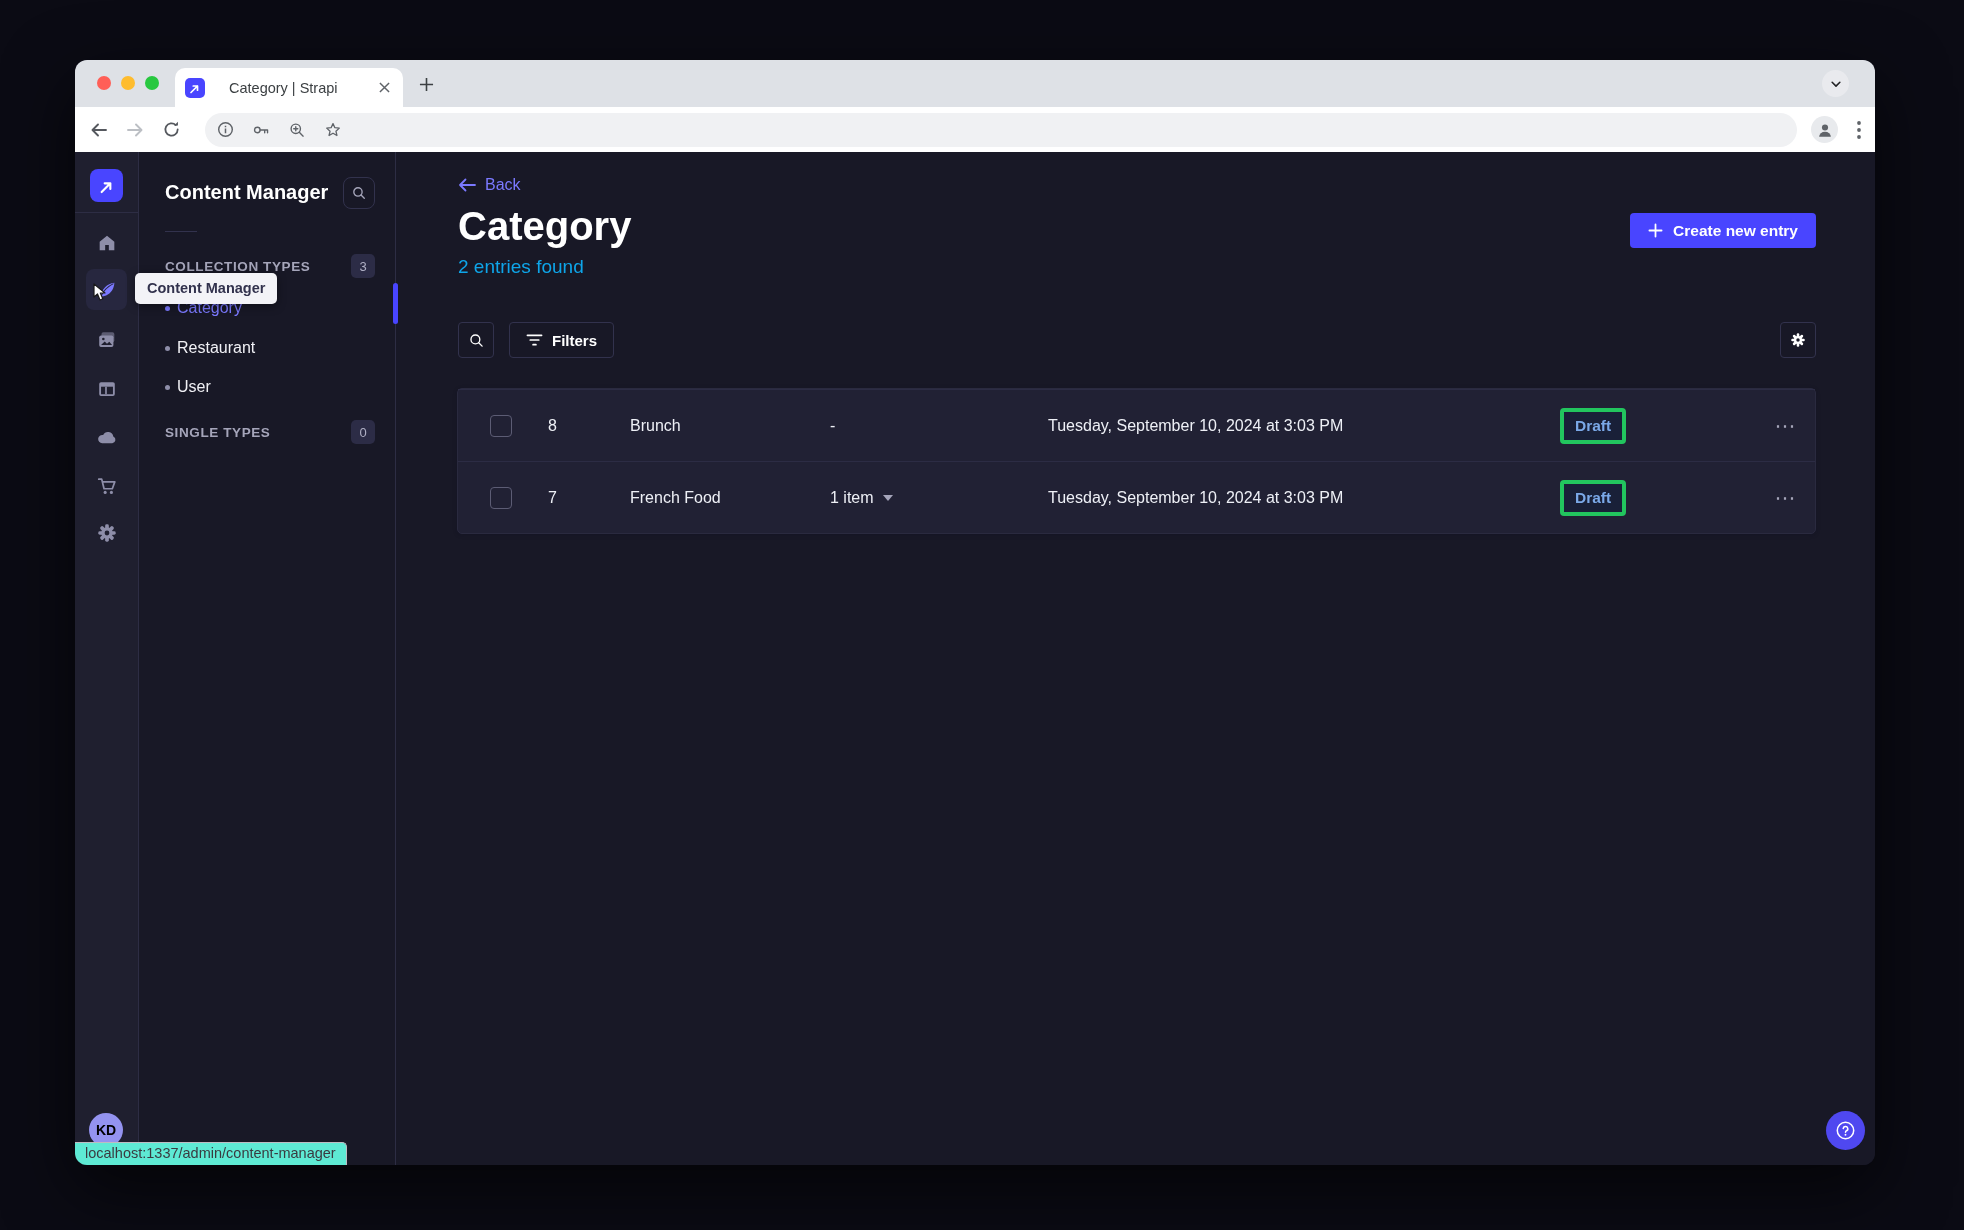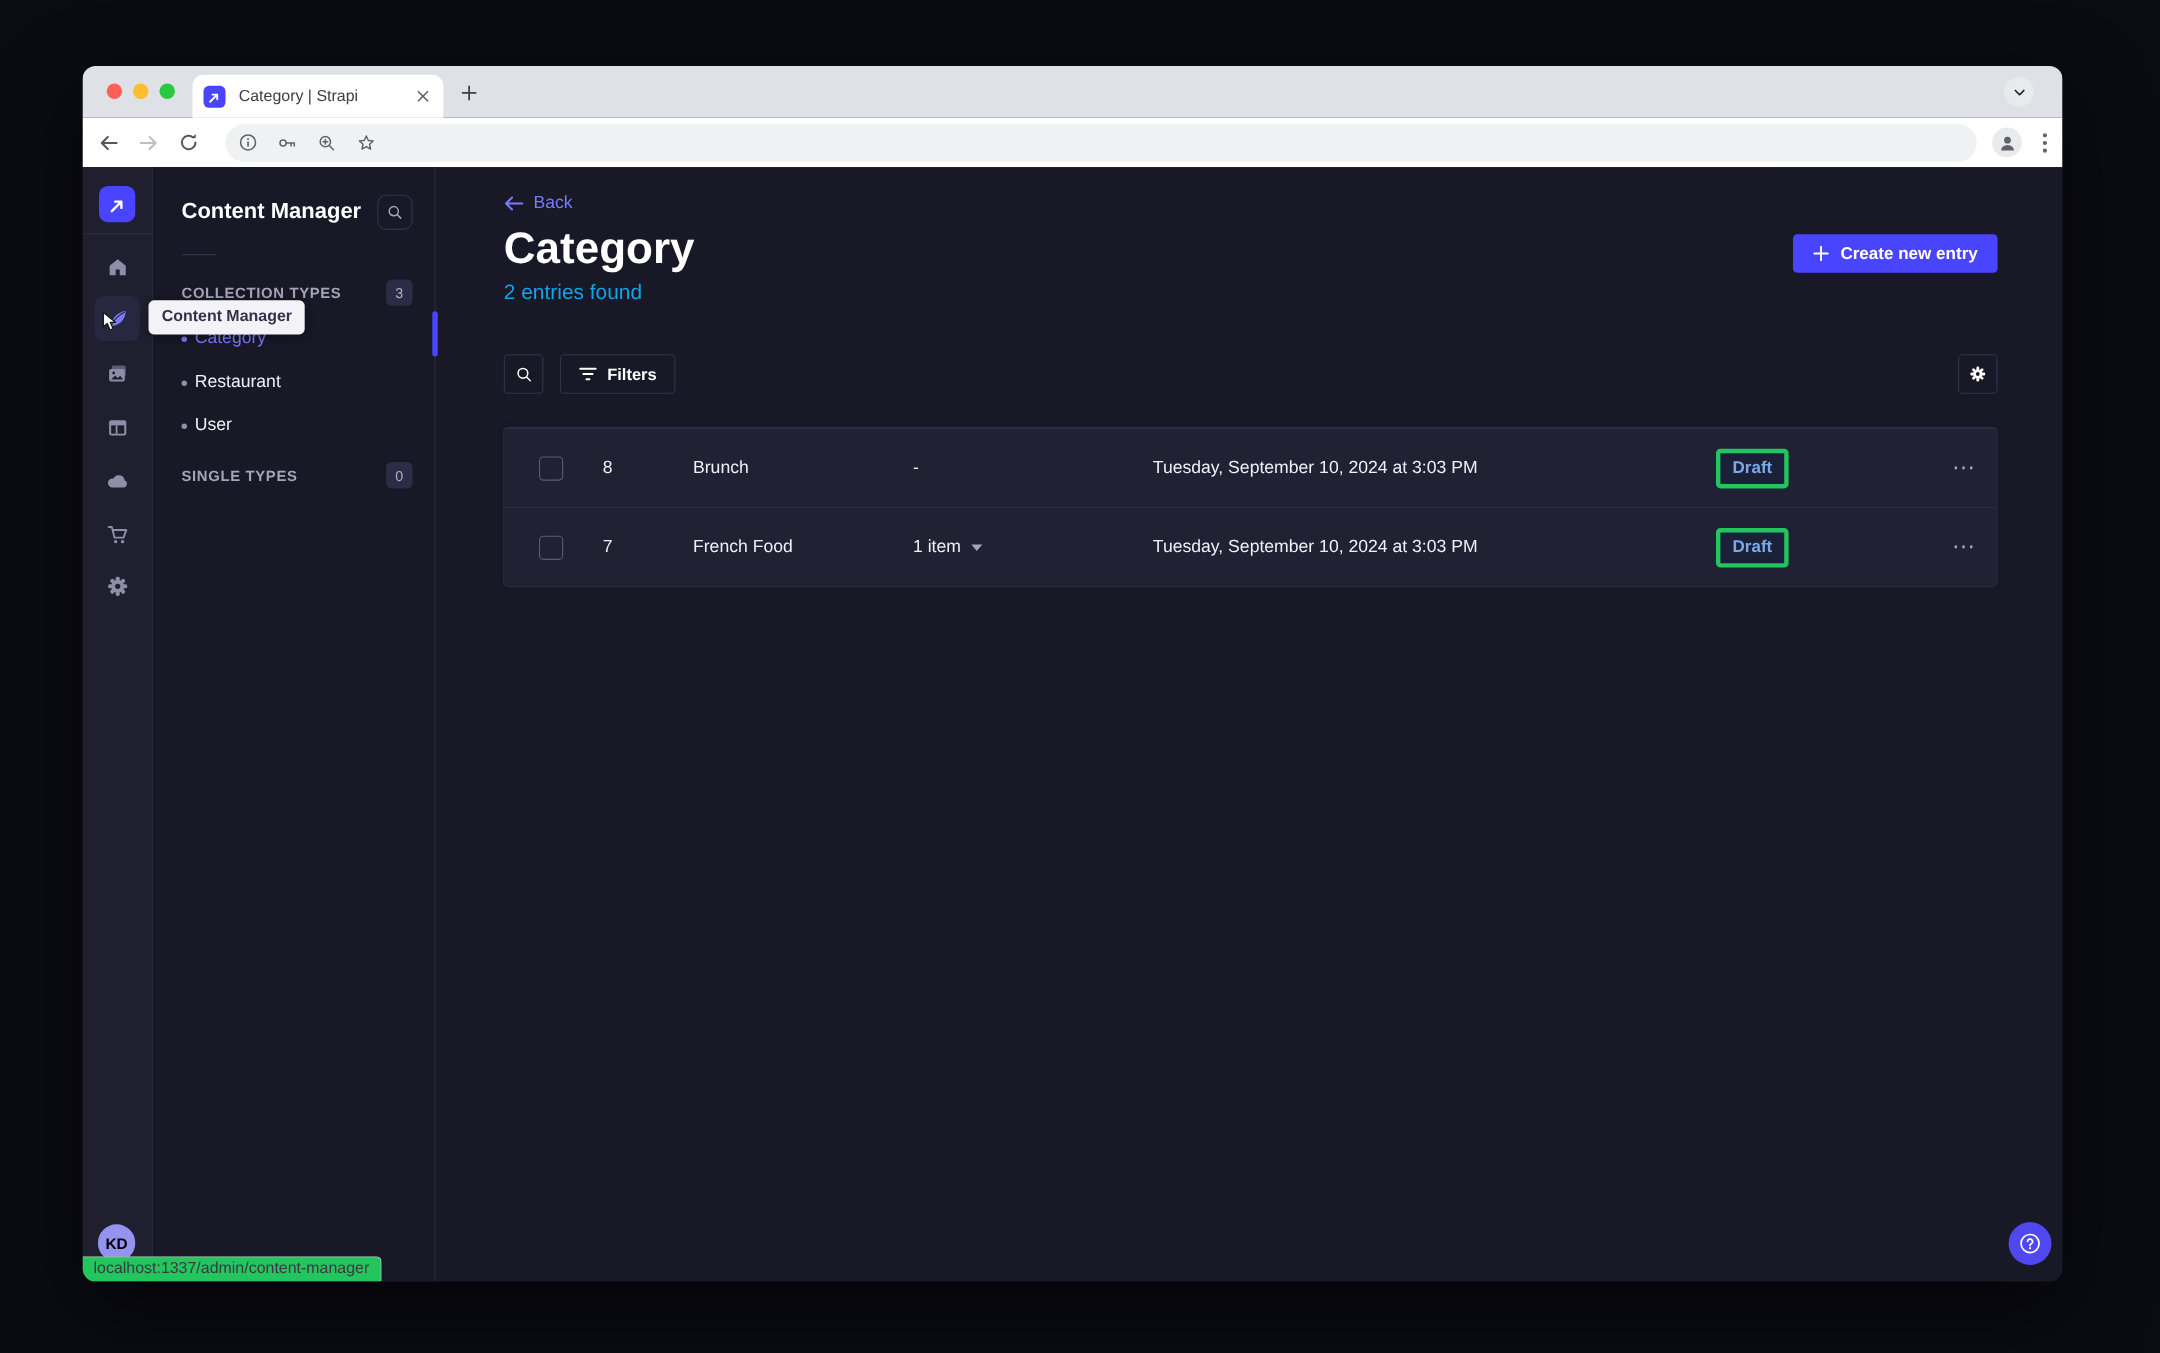--- a/index.html
+++ b/index.html
@@ -9,21 +9,21 @@
             background:#181826; box-shadow:0 24px 70px rgba(0,0,0,.65); overflow:hidden; }
 
   
   .tabstrip { position:relative; height:47px; background:#dee1e6; }
   .traffic { position:absolute; left:22px; top:16px; display:flex; gap:10px; }
   .traffic span { width:14px; height:14px; border-radius:50%; }
   .tl-red { background:#ff5f57; } .tl-yellow { background:#febc2e; } .tl-green { background:#28c840; }
   .tab { position:absolute; left:100px; top:8px; width:228px; height:39px; background:#fff;
          border-radius:10px 10px 0 0; display:flex; align-items:center; padding:0 10px; }
   .favicon { width:20px; height:20px; border-radius:5px; background:#4945ff; display:flex; align-items:center; justify-content:center; flex:none; }
-  .tab-title { flex:1; margin-left:12px; font-size:14.5px; color:#3c4043; white-space:nowrap; overflow:hidden; }
+  .tab-title { flex:1; margin-left:24px; font-size:14.5px; color:#3c4043; white-space:nowrap; overflow:hidden; }
   .tab-close { width:18px; height:18px; display:flex; align-items:center; justify-content:center; color:#5f6368; }
   .newtab-btn { position:absolute; left:340px; top:13px; width:22px; height:22px; display:flex; align-items:center; justify-content:center; color:#3c4043; }
   .tabsearch-btn { position:absolute; right:26px; top:10px; width:27px; height:27px; border-radius:50%; background:#e9eaee; display:flex; align-items:center; justify-content:center; }
 
   .toolbar { height:45px; background:#fff; display:flex; align-items:center; padding:0 7px 0 14px; }
   .nav-ic { width:20px; height:20px; flex:none; display:flex; align-items:center; justify-content:center; }
   .nav-ic + .nav-ic { margin-left:16px; }
   .urlbar { margin-left:24px; flex:1; height:34px; border-radius:17px; background:#f0f1f3; display:flex; align-items:center; padding:0 14px 0 12px; min-width:0; }
   .url-text { margin-left:10px; font-size:15.5px; color:#202124; white-space:nowrap; overflow:hidden; flex:1; }
   .urlbar-ic { width:18px; height:18px; margin-left:18px; flex:none; }
@@ -89,21 +89,21 @@
   .cell-text { font-size:16px; color:#eef0f6; white-space:nowrap; }
   .sort-asc { width:0; height:0; margin-left:9px; border-left:5px solid transparent; border-right:5px solid transparent; border-bottom:6px solid #cfcfdd; }
   .chev-down { width:0; height:0; margin-left:9px; border-left:5px solid transparent; border-right:5px solid transparent; border-top:6px solid #a5a5ba; }
   .status-badge { padding:5px 11px; border-radius:4px; border:4px solid #22c55e; background:#192038; color:#7ba9e8; font-size:15.5px; font-weight:bold; }
   .row-actions { justify-content:center; color:#a5a5ba; font-size:21px; letter-spacing:1px; }
 
   .help-btn { position:absolute; right:10px; top:959px; width:39px; height:39px; border-radius:50%; background:#4f48f0;
               display:flex; align-items:center; justify-content:center; border:none; }
 
   .statusbar { position:absolute; left:0; bottom:0; height:23px; line-height:21px; padding:0 10px; z-index:10;
-               background:#22c55e; border:1px solid #bdbdc2; border-left:none; border-bottom:none;
+               background:#5eead4; border:1px solid #bdbdc2; border-left:none; border-bottom:none;
                border-top-right-radius:5px; color:#3a3a40; font-size:14.5px; white-space:nowrap; }
 </style>
 </head>
 <body>
 
 <div class="window">
 
   <div class="tabstrip">
     <div class="traffic">
       <span class="tl-red"></span>

